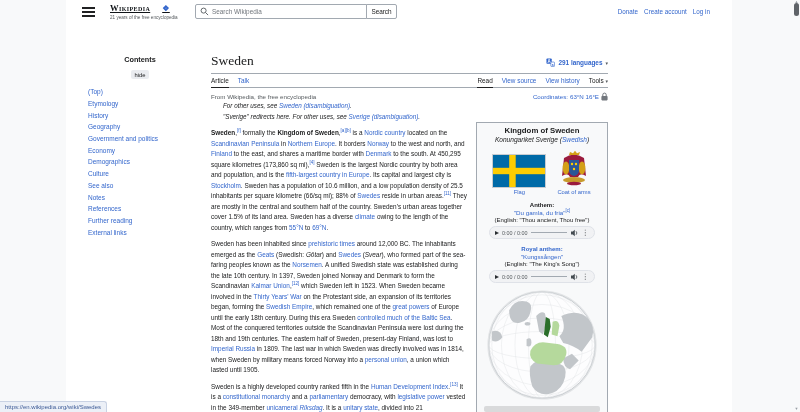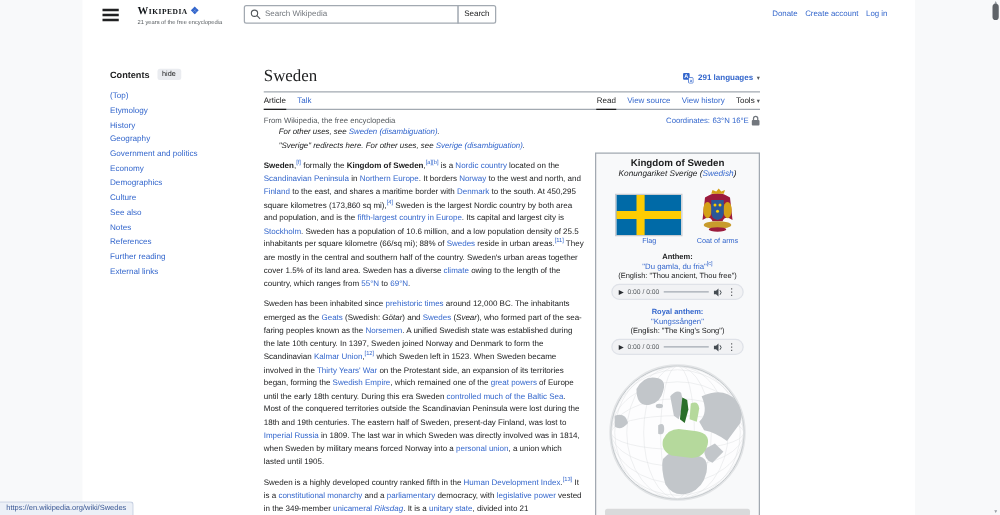--- a/index.html
+++ b/index.html
@@ -16,36 +16,36 @@
   .ita { font-style: italic; }
   sup { font-size: 0.72em; line-height: 0; vertical-align: super; }
 
   
   #topbar { position: relative; height: 24px; }
   #hamburger { position: absolute; left: 16px; top: 7px; width: 13px; height: 10px;
     display: flex; flex-direction: column; justify-content: space-between; cursor: pointer; }
   #hamburger i { display: block; height: 1.6px; background: #202122; }
   #logo { position: absolute; left: 44px; top: 3px; cursor: pointer; }
   #logo .l1 { font-family: "Liberation Serif", "DejaVu Serif", serif; font-size: 8.6px;
-    letter-spacing: 0.4px; font-variant: small-caps; font-weight: bold; color: #101418; display: flex; gap: 2px; align-items: flex-end; }
+    letter-spacing: 0.4px; font-variant: small-caps; font-weight: bold; color: #101418; display: flex; gap: 12px; align-items: flex-end; text-decoration: underline; }
   #logo .puzzle { color: #3366cc; font-size: 8px; }
   #logo .l2 { font-size: 4.6px; color: #54595d; margin-top: 1.5px; }
   #searchwrap { position: absolute; left: 129px; top: 4px; display: flex; }
   #searchbox { width: 172px; height: 15px; border: 1px solid #a2a9b1; border-radius: 2px 0 0 2px;
     background: #fff; display: flex; align-items: center; padding: 0 4px; gap: 3px; }
   #searchbox .ph { font-size: 6.4px; color: #72777d; }
   #searchbtn { height: 15px; width: 31px; border: 1px solid #a2a9b1; margin-left: -1px;
     border-radius: 0 2px 2px 0; background: #fff; font-size: 6.4px; color: #202122;
     display: flex; align-items: center; justify-content: center; cursor: pointer; }
   #toplinks { position: absolute; right: 22px; top: 8px; display: flex; gap: 6px; font-size: 6.3px; }
   #toplinks span { color: #3366cc; cursor: pointer; }
 
   
   #toc { position: absolute; left: 22px; top: 55px; width: 104px; }
-  .panel-head { display: flex; align-items: center; gap: 6px; }
+  .panel-head { display: flex; align-items: center; gap: 6px; flex-direction: column; }
   .panel-head b { font-size: 7.3px; }
   .pill { background: #eaecf0; border-radius: 2px; font-size: 5.8px; padding: 1.5px 4px; color: #202122; cursor: pointer; }
   #toc ul { list-style: none; margin-top: 7px; }
   #toc li { height: 11.7px; font-size: 6.5px; color: #3366cc; display: flex; align-items: center; cursor: pointer; }
 
   
   #appearance { position: absolute; left: 546px; top: 55px; width: 88px; }
   #appearance .rule { margin-top: 5px; border-bottom: 1px solid #c8ccd1; }
 
   

